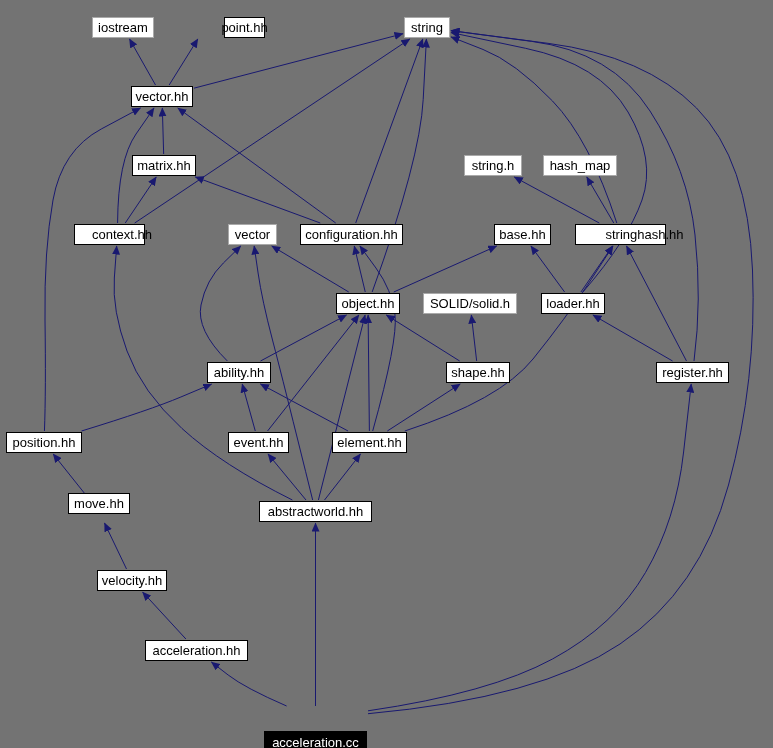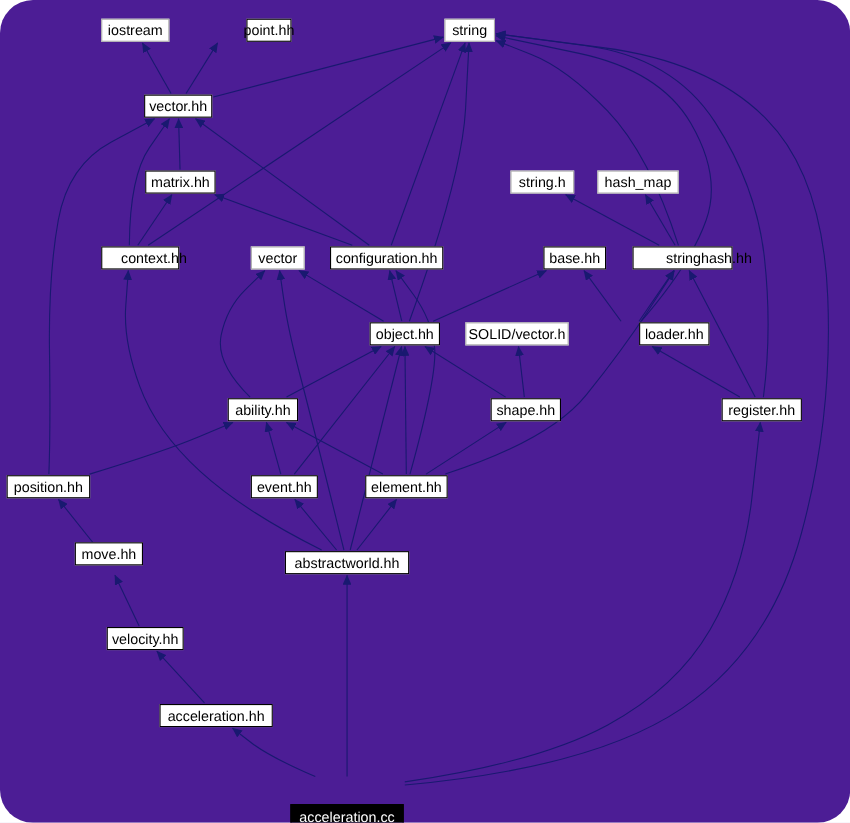--- a/index.html
+++ b/index.html
@@ -8,21 +8,21 @@
   #edge-layer{position:absolute;left:0;top:0;}
   .node{position:absolute;box-sizing:border-box;background:#ffffff;border:1px solid #000000;
         display:flex;align-items:center;justify-content:center;white-space:nowrap;
         font-size:13px;color:#000000;cursor:pointer;}
   .node.external{border-color:#a9a9a9;}
   .node.root{background:#000000;color:#ffffff;border-color:#000000;}
 </style>
 </head>
 <body>
 
-<div id="stage" style="background: #4c1d95; border-radius: 30px;">
+<div id="stage" style="background: #737373;">
   <svg id="edge-layer" width="773" height="748" viewBox="0 0 773 748">
       <defs>
         <marker id="arw" markerWidth="10" markerHeight="8" refX="8.5" refY="4" orient="auto" markerUnits="userSpaceOnUse">
           <path d="M0,0 L9,4 L0,8 z" fill="#191970"></path>
         </marker>
       </defs>
       <path d="M155.5,85 L129.5,39" fill="none" stroke="#191970" stroke-width="1" marker-end="url(#arw)"></path>
       <path d="M169.16666666666666,85 L197.83333333333334,39" fill="none" stroke="#191970" stroke-width="1" marker-end="url(#arw)"></path>
       <path d="M194,88.16792452830188 L403,33.74905660377358" fill="none" stroke="#191970" stroke-width="1" marker-end="url(#arw)"></path>
       <path d="M163.66666666666666,154 L162.33333333333334,108" fill="none" stroke="#191970" stroke-width="1" marker-end="url(#arw)"></path>
@@ -72,28 +72,28 @@
       <path d="M368,713.706013363029 Q540,698 620,644 Q700,590 728.5,485 Q757,380 752.5,270 Q748,160 696.5,108 Q645,56 548,43.31880733944954 L451,30.637614678899084" fill="none" stroke="#191970" stroke-width="1" marker-end="url(#arw)"></path>
     </svg>
 
 <div class="node external" style="left: 92px; top: 17px; width: 62px; height: 21px; border-color: rgb(169, 169, 169);">iostream</div>
     <div class="node internal" style="left: 177px; top: 17px; width: 41px; height: 21px; margin-left: 47px;">point.hh</div>
     <div class="node external" style="left: 404px; top: 17px; width: 46px; height: 21px; border-color: rgb(169, 169, 169);">string</div>
     <div class="node internal" style="left: 131px; top: 86px; width: 62px; height: 21px;">vector.hh</div>
     <div class="node internal" style="left: 132px; top: 155px; width: 64px; height: 21px; text-align: right;">matrix.hh</div>
     <div class="node external" style="left: 464px; top: 155px; width: 58px; height: 21px; border-color: rgb(169, 169, 169);">string.h</div>
     <div class="node external" style="left: 543px; top: 155px; width: 74px; height: 21px; border-color: rgb(169, 169, 169);">hash_map</div>
-    <div class="node internal" style="left: 92px; top: 224px; width: 71px; height: 21px; padding-left: 25px;">context.hh</div>
+    <div class="node internal" style="left: 74px; top: 224px; width: 71px; height: 21px; padding-left: 25px;">context.hh</div>
     <div class="node external" style="left: 228px; top: 224px; width: 49px; height: 21px; border-color: rgb(169, 169, 169);">vector</div>
     <div class="node internal" style="left: 300px; top: 224px; width: 103px; height: 21px;">configuration.hh</div>
     <div class="node internal" style="left: 494px; top: 224px; width: 57px; height: 21px;">base.hh</div>
     <div class="node internal" style="left: 575px; top: 224px; width: 91px; height: 21px; padding-left: 48px;">stringhash.hh</div>
     <div class="node internal" style="left: 336px; top: 293px; width: 64px; height: 21px;">object.hh</div>
-    <div class="node external" style="left: 423px; top: 293px; width: 94px; height: 21px; border-color: rgb(169, 169, 169);">SOLID/vector.h</div>
-    <div class="node internal" style="left: 541px; top: 293px; width: 64px; height: 21px; margin-left: 40px;">loader.hh</div>
+    <div class="node external" style="left: 423px; top: 293px; width: 94px; height: 21px; border-color: rgb(169, 169, 169);">SOLID/solid.h</div>
+    <div class="node internal" style="left: 541px; top: 293px; width: 64px; height: 21px;">loader.hh</div>
     <div class="node internal" style="left: 207px; top: 362px; width: 64px; height: 21px;">ability.hh</div>
     <div class="node internal" style="left: 446px; top: 362px; width: 64px; height: 21px;">shape.hh</div>
     <div class="node internal" style="left: 656px; top: 362px; width: 73px; height: 21px;">register.hh</div>
     <div class="node internal" style="left: 6px; top: 432px; width: 76px; height: 21px;">position.hh</div>
     <div class="node internal" style="left: 228px; top: 432px; width: 61px; height: 21px;">event.hh</div>
     <div class="node internal" style="left: 332px; top: 432px; width: 75px; height: 21px;">element.hh</div>
     <div class="node internal" style="left: 68px; top: 493px; width: 62px; height: 21px;">move.hh</div>
     <div class="node internal" style="left: 259px; top: 501px; width: 113px; height: 21px;">abstractworld.hh</div>
     <div class="node internal" style="left: 97px; top: 570px; width: 70px; height: 21px;">velocity.hh</div>
     <div class="node internal" style="left: 145px; top: 640px; width: 103px; height: 21px;">acceleration.hh</div>

